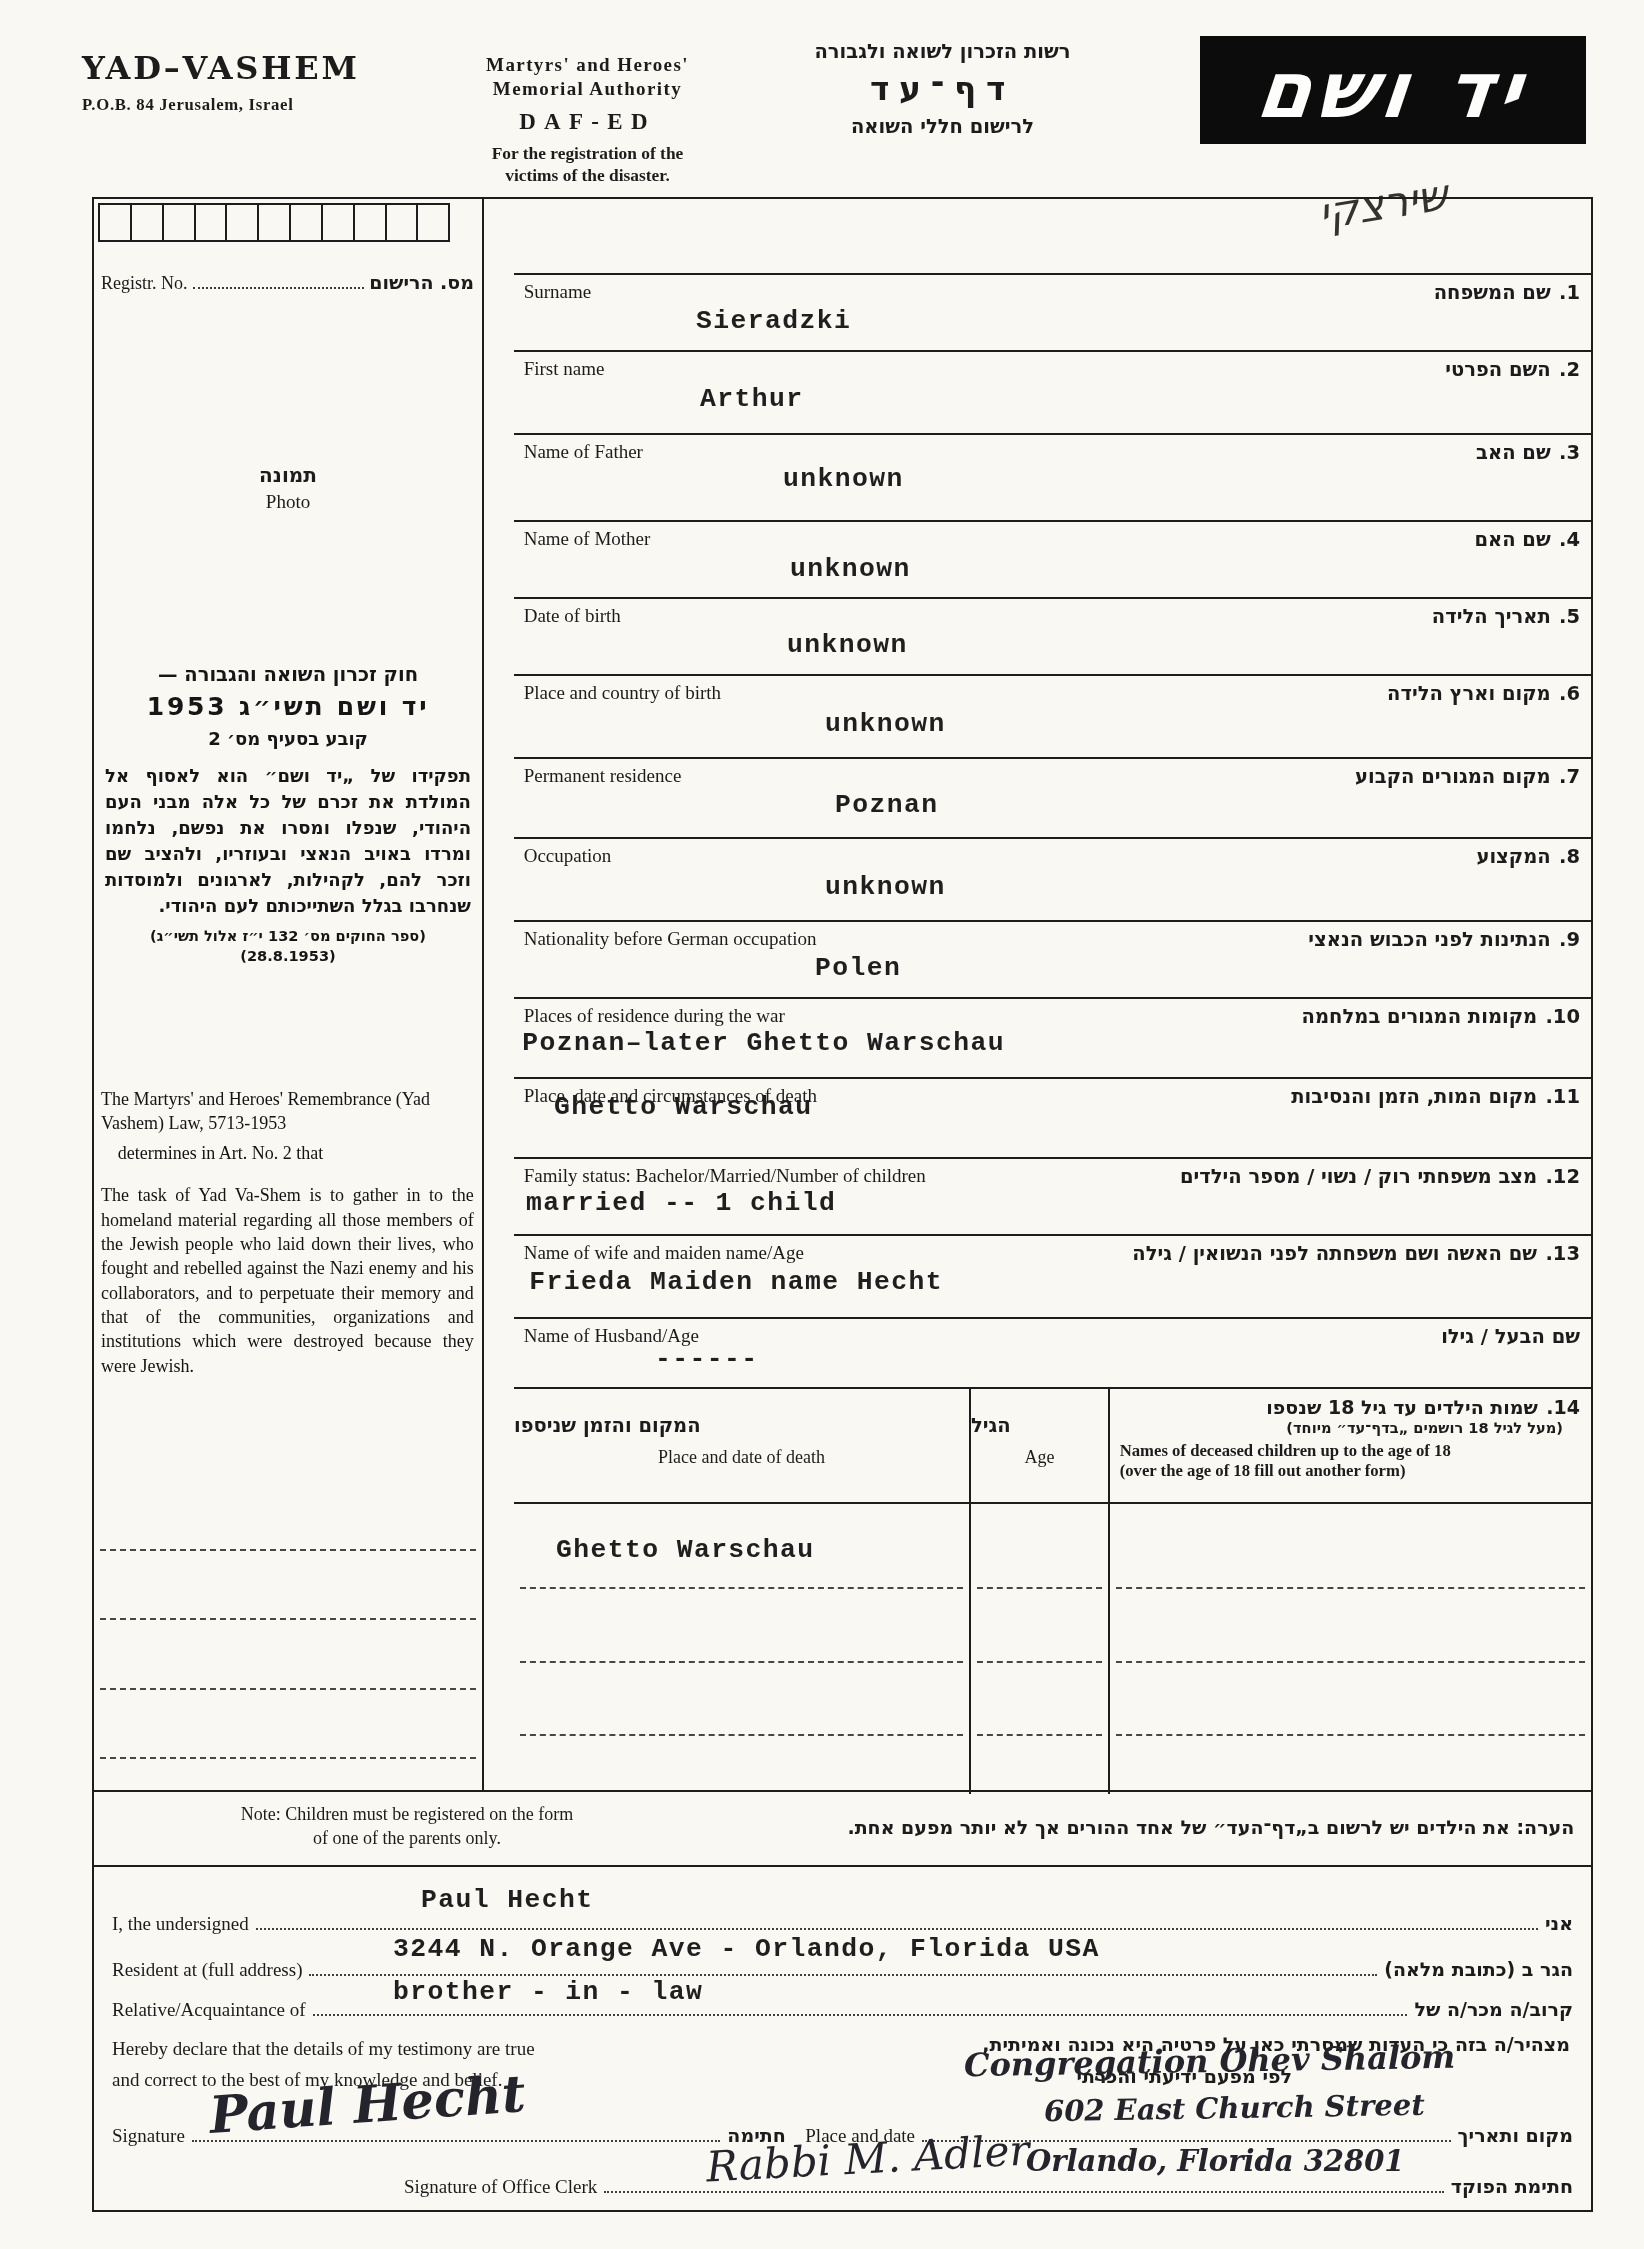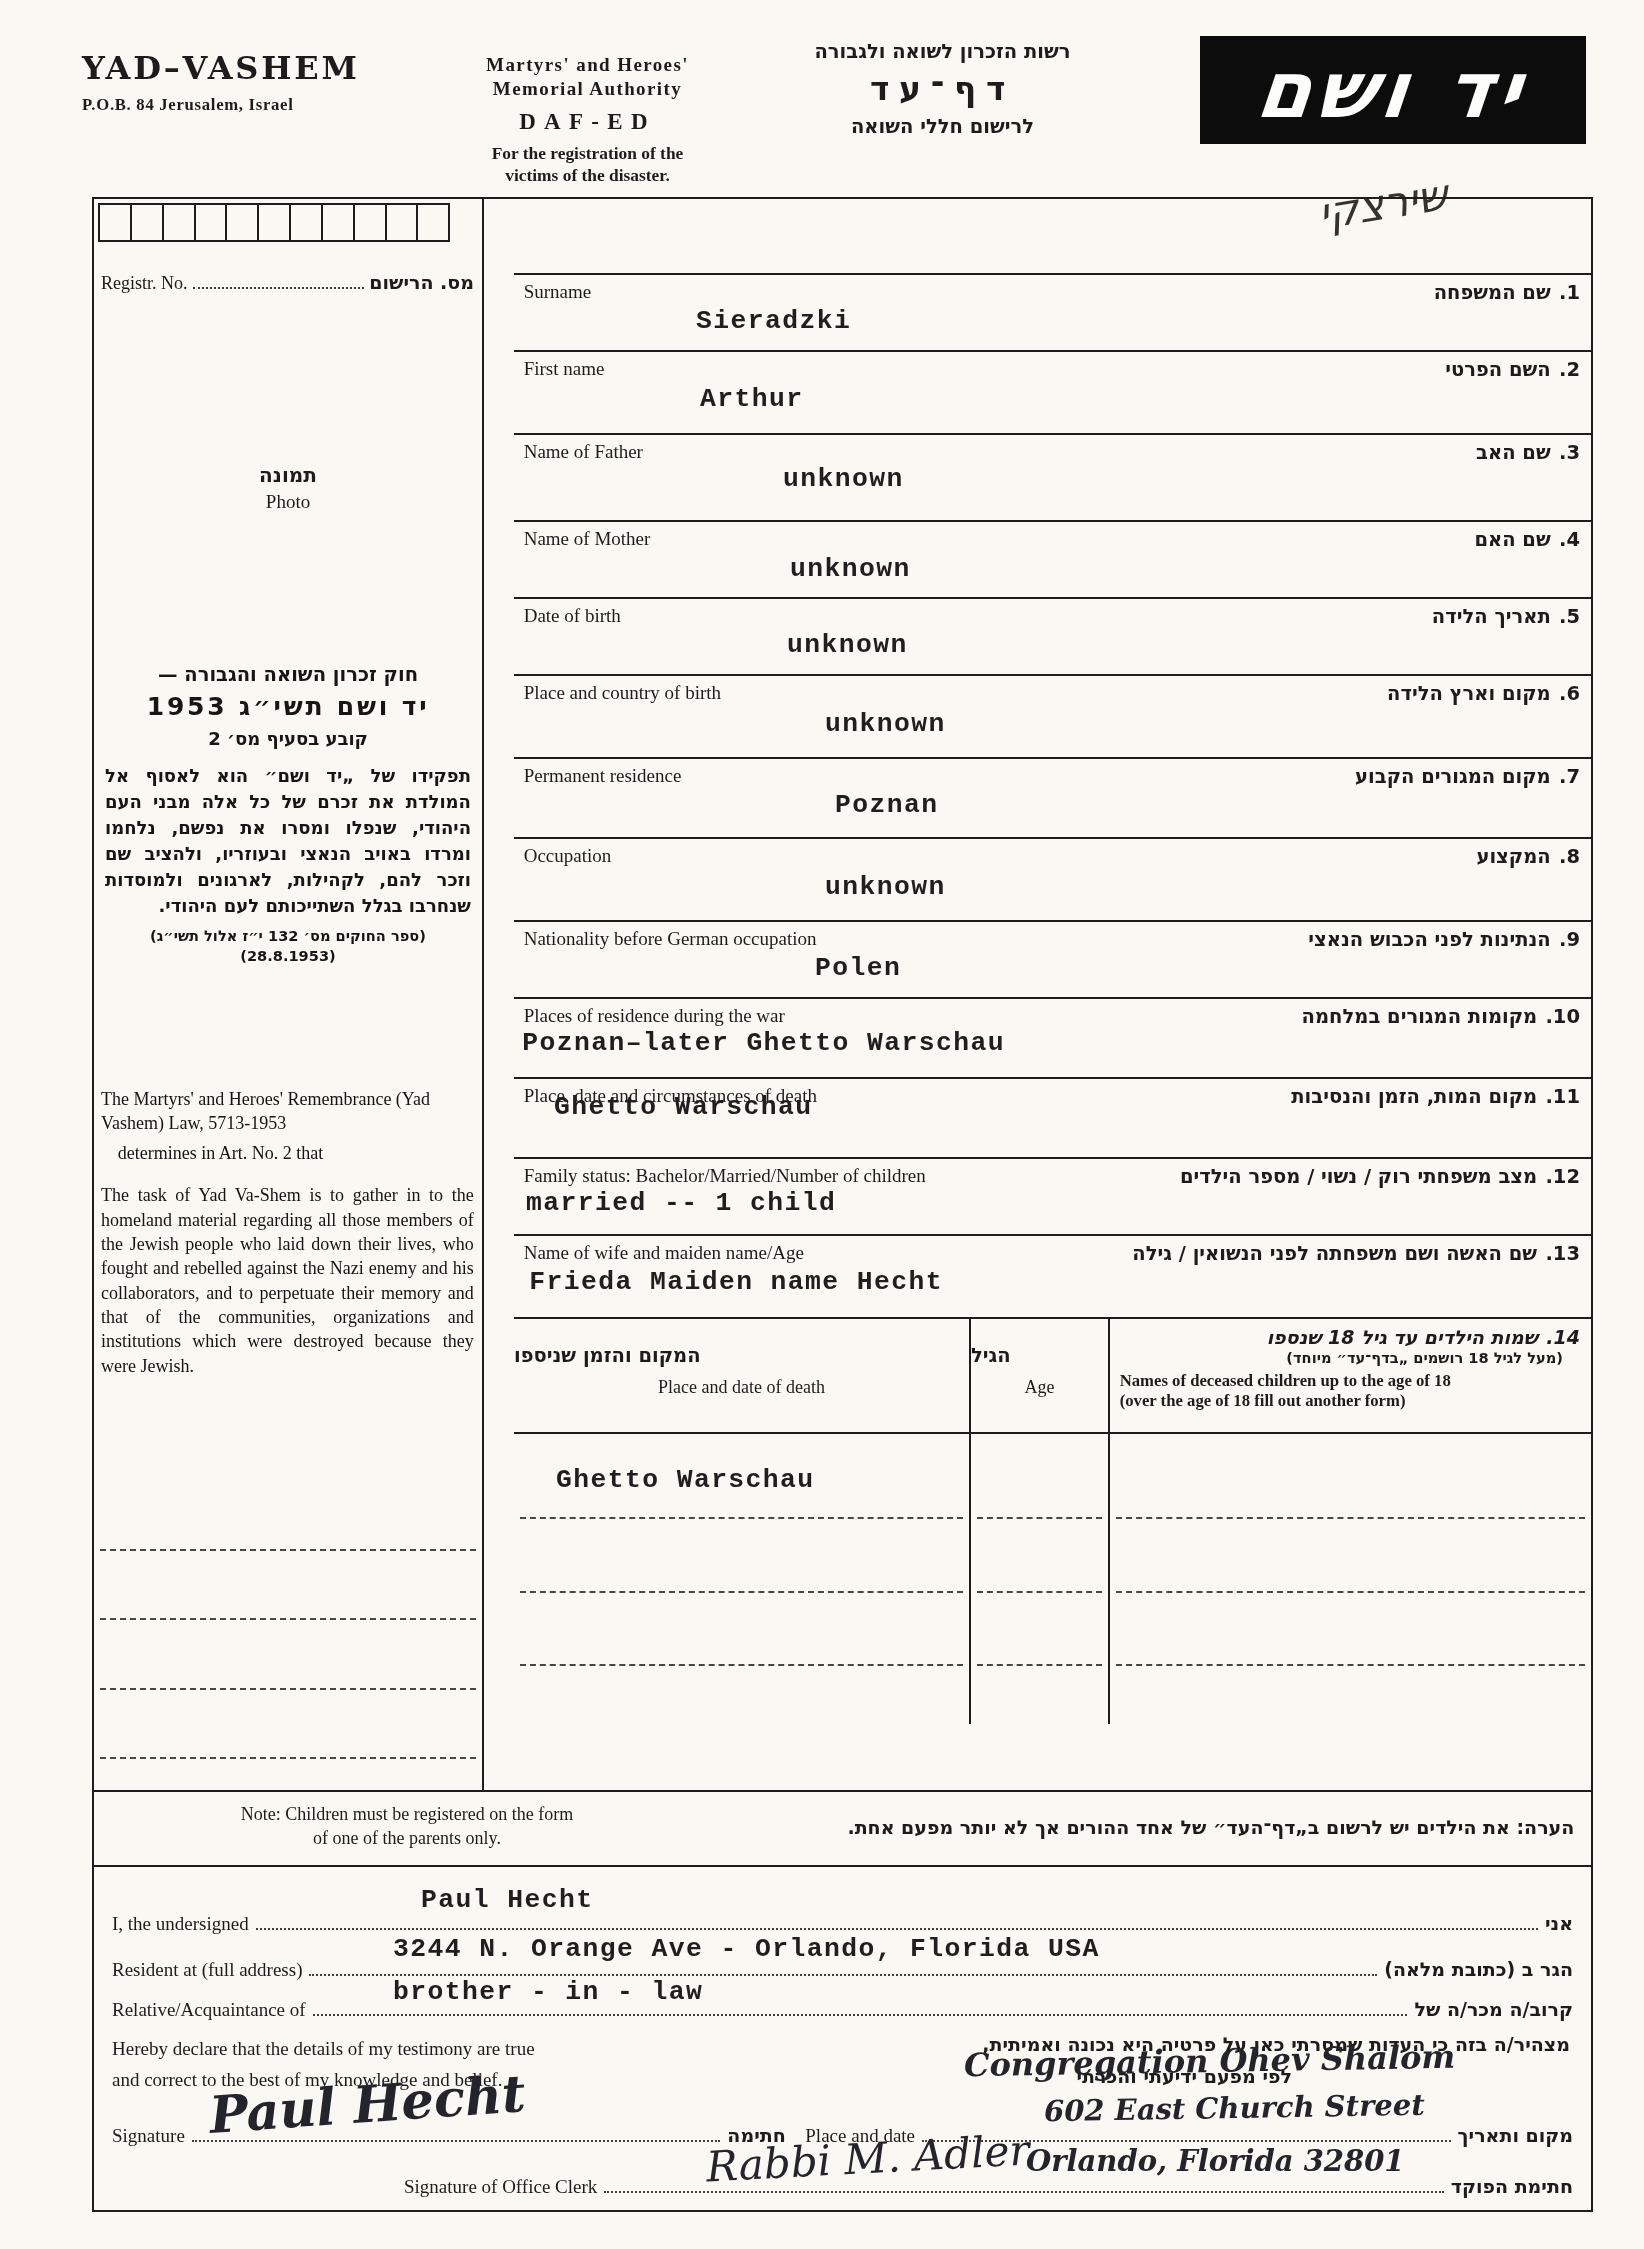--- a/index.html
+++ b/index.html
@@ -80,21 +80,21 @@
   .ctable { position:relative; border-top:2.8px solid #1d1d1d; height:407px; display:flex; }
   .ct-col { position:relative; }
   .c1 { width:457px; border-right:2.8px solid #1d1d1d; }
   .c2 { width:139px; border-right:2.8px solid #1d1d1d; }
   .c3 { flex:1; }
   .ct-hdr { position:absolute; top:0; left:0; right:0; height:115px; border-bottom:2.1px solid #1d1d1d; }
   .ct-body { position:absolute; top:115px; left:0; right:0; bottom:0; }
   .ch-he { font-family:"DejaVu Sans", sans-serif; font-weight:bold; font-size:19.5px; text-align:left; margin-top:25px; direction:rtl; }
   .ch-en { font-size:18px; text-align:center; margin-top:9.7px; }
   .ch3-l1 { display:flex; justify-content:flex-end; align-items:baseline; gap:8.3px; padding:7px 11px 0;
-            font-family:"DejaVu Sans", sans-serif; font-weight:bold; font-size:19px;font-style:italic; }
+            font-family:"DejaVu Sans", sans-serif; font-weight:bold; font-size:19px; }
   .ch3-l1 .helabel { direction:rtl; }
   .ch3-l2 { font-family:"DejaVu Sans", sans-serif; font-weight:bold; font-size:14.6px; text-align:right;
             padding-right:28px; margin-top:1.4px; direction:rtl; }
   .ch3-en { font-weight:bold; font-size:16.7px; padding-left:9.7px; margin-top:4.2px; line-height:1.2; }
   .dline { position:absolute; left:5.6px; right:5.6px; border-bottom:2.1px dashed #474747; }
 
   
   .note-row { position:absolute; left:0; top:1591px; width:100%; height:77px;
               border-top:2.8px solid #1d1d1d; border-bottom:2.8px solid #1d1d1d; }
   .note-en { position:absolute; left:14px; top:9.7px; width:598px; text-align:center; font-size:18px; line-height:1.35; }
@@ -303,20 +303,27 @@
 
       <div class="frow" style="height:83px">
         <div class="len">Name of wife and maiden name/Age</div>
         <div class="lhe">
           <span class="helabel">שם האשה ושם משפחתה לפני הנשואין / גילה</span>
           <span class="num">.13</span>
         </div>
         <div class="val" style="left:15.3px; top:31px">Frieda Maiden name Hecht</div>
       </div>
 
+      <div class="frow" style="height:70px">
+        <div class="len">Name of Husband/Age</div>
+        <div class="lhe">
+          <span class="helabel">שם הבעל / גילו</span>
+        </div>
+        <div class="val" style="left:141px; top:25px">------</div>
+      </div>
 
       <div class="ctable">
         <div class="ct-col c1">
           <div class="ct-hdr">
             <div class="ch-he">המקום והזמן שניספו</div>
             <div class="ch-en">Place and date of death</div>
           </div>
           <div class="ct-body">
             <div class="val" style="left:42px; top:31px">Ghetto Warschau</div>
             <div class="dline" style="top:83px"></div>

